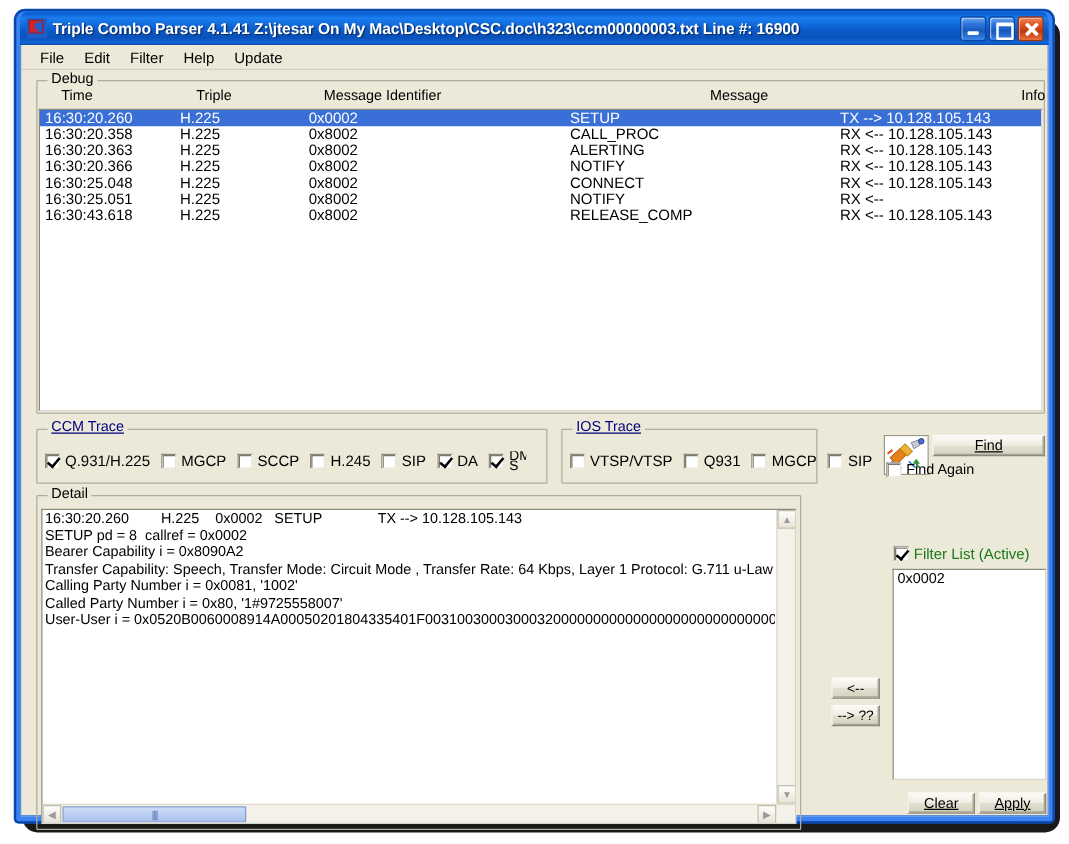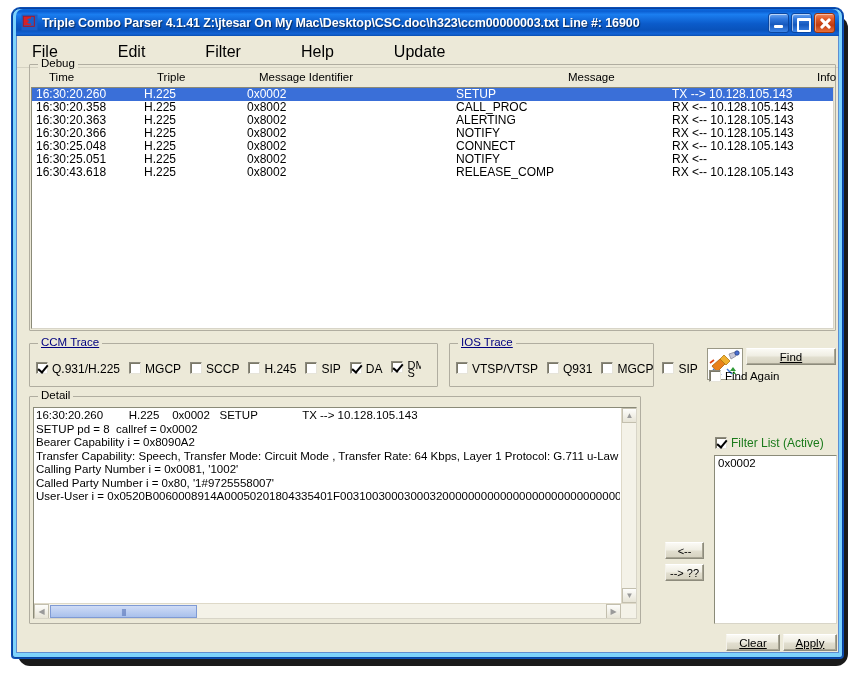--- a/index.html
+++ b/index.html
@@ -16,21 +16,21 @@
     left: 18px; top: 16px;
     width: 830px; height: 650px;
     background: #1a1a1a;
     border-radius: 12px;
   }
   
   #window {
     position: absolute;
     left: 12px; top: 8px;
     width: 831px; height: 650px;
-    background: #7dd3fc;
+    background: #3b82f6;
     border: 1px solid #0842a0;
     border-radius: 8px 8px 3px 3px;
     padding: 3px;
     padding-top: 0;
     box-shadow: 0 0 0 1px #0b4fb5;
   }
   
   #titlebar {
     height: 27px;
     background: linear-gradient(180deg,#0d6ce0 0%,#0a5ed2 8%,#1b7ef0 20%,#0b5bca 55%,#0952bb 78%,#1364d6 92%,#0a4eb0 100%);
@@ -90,28 +90,27 @@
   
   #client {
     background: #ece9d8;
     height: 617px;
     border: 1px solid #5f8dd0;
     border-top: none;
     position: relative;
   }
   
   #menubar {
-    height: 32px;
+    height: 20px;
     display: flex;
     align-items: center;
     padding-left: 7px;
-    font-size: 16px;
+    font-size: 12px;
     color: #000;
     border-bottom: 1px solid #d5d2c2;
-    gap: 44px;
   }
   .menu-item { padding: 1px 8px; cursor: default; }
   
   .group {
     position: absolute;
     border: 1px solid #b0ada0;
     border-radius: 1px;
   }
   .group > .gtitle {
     position: absolute;
@@ -144,21 +143,21 @@
   .c-time { left:4px; }
   .c-proc { left:112px; }
   .c-mid  { left:215px; }
   .c-msg  { left:424px; }
   .c-info { left:640px; }
   
   #grp-ccm { left: 12px; top: 307px; width: 409px; height: 44px; }
   #grp-ios { left: 432px; top: 307px; width: 205px; height: 44px; }
   .cbrow { position:absolute; left:6px; top:15px; right:4px; height:20px;
            display:flex; align-items:center; font-size:12px; }
-  .cb { display:flex; margin-right:9px; white-space:nowrap; cursor:default; }
+  .cb { display:flex; align-items:center; margin-right:9px; white-space:nowrap; cursor:default; }
   .box {
     width:12px; height:12px;
     background:#fff;
     border:1px solid #8c8a7d;
     border-right-color:#e6e4da; border-bottom-color:#e6e4da;
     box-shadow: inset 1px 1px 0 #7a7868;
     margin-right:4px;
     position:relative; flex:0 0 auto;
   }
   .box.on::after {
@@ -178,21 +177,21 @@
   }
   #btn-find {
     position:absolute; left:729px; top:312px; width:90px; height:17px;
     font-size:11.5px;
   }
   #find-again {
     position:absolute; left:692px; top:334px;
     display:flex; align-items:center; font-size:11.5px;
   }
   
-  #grp-detail { left: 12px; top: 360px; width: 612px; height: 228px; }
+  #grp-detail { left: 12px; top: 360px; width: 612px; height: 268px; }
   #detail-box {
     position:absolute; left:3px; top:10px; right:3px; bottom:4px;
     background:#fff;
     border:1px solid #8a8a78;
     border-right-color:#d8d5c8; border-bottom-color:#d8d5c8;
     overflow:hidden;
   }
   #detail-text {
     position:absolute; left:2px; top:1px; right:16px;
     font-size:11.5px; line-height:13.5px;

